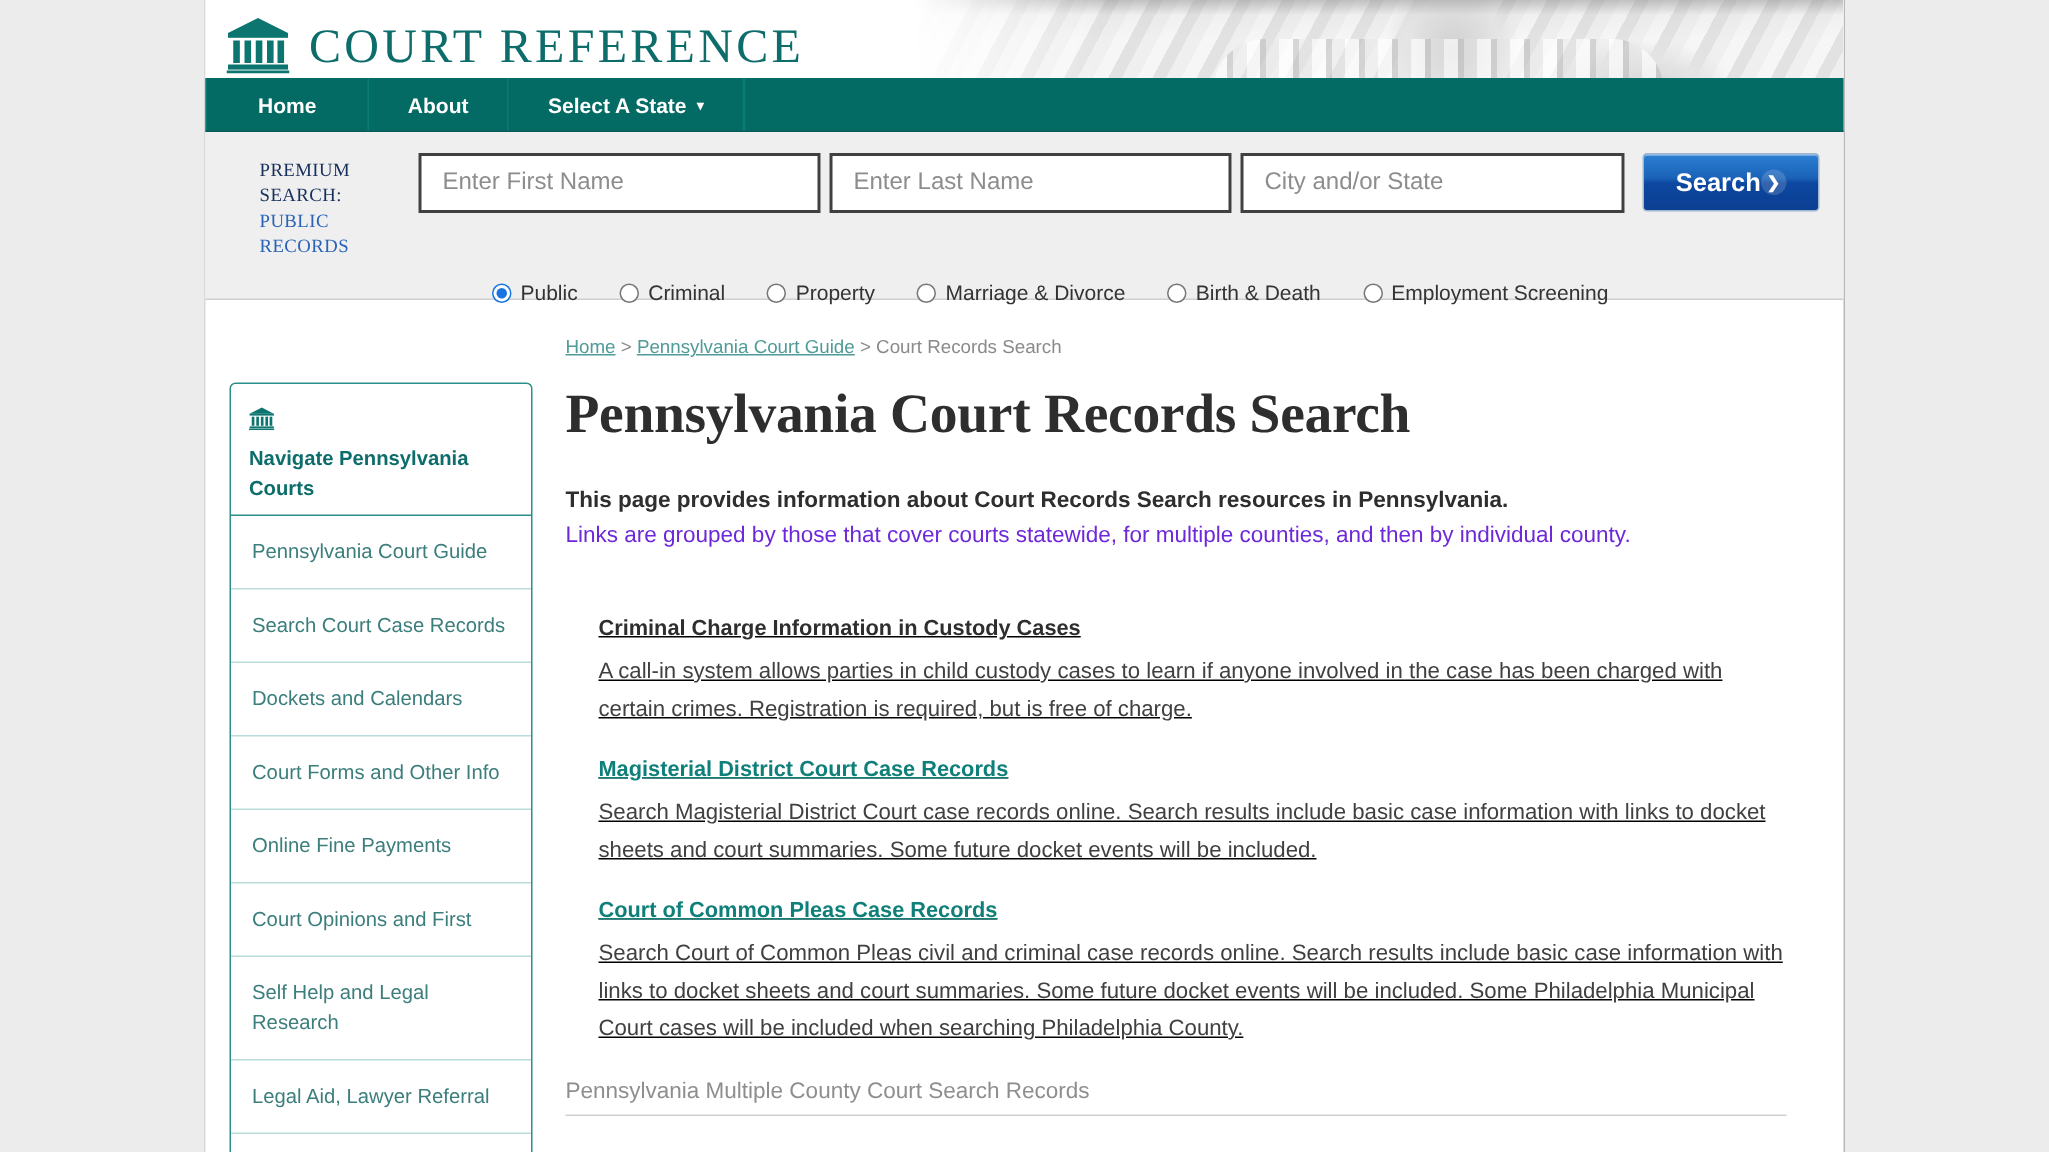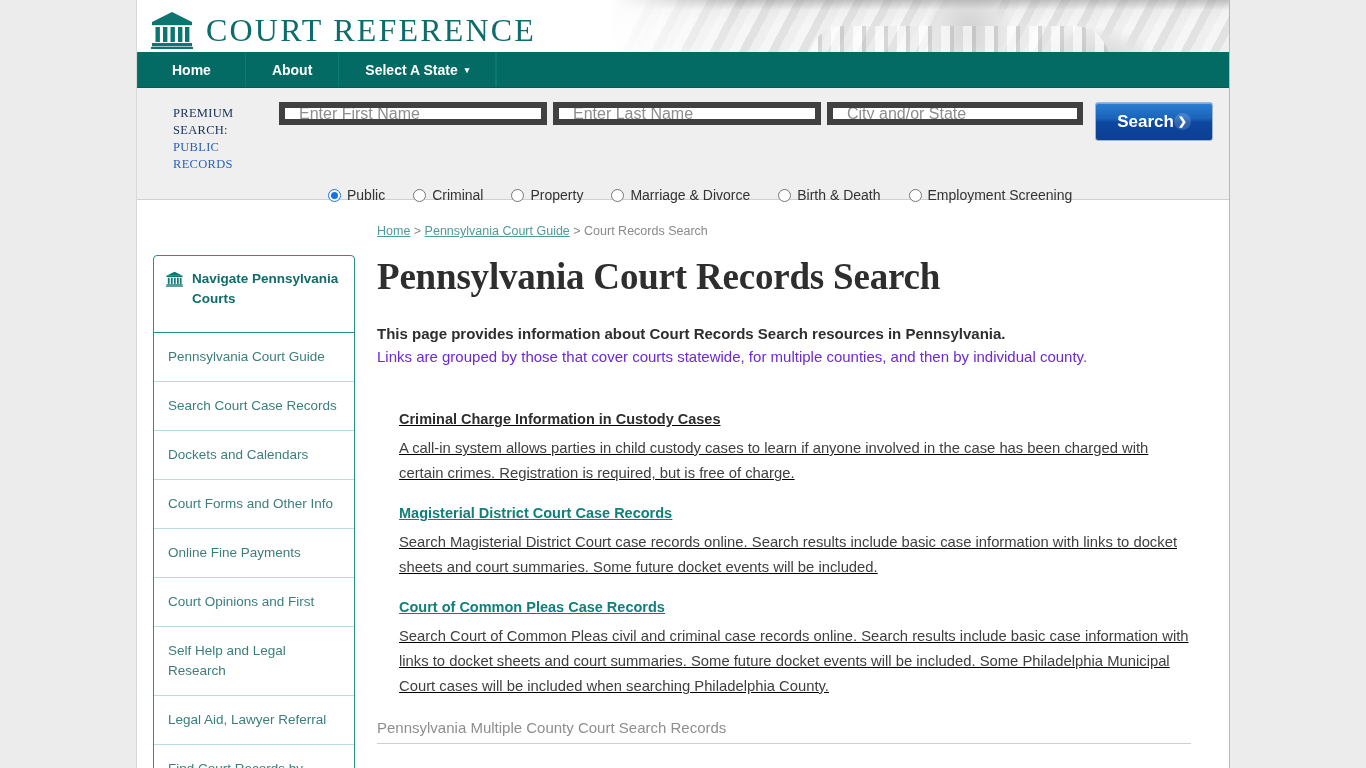--- a/index.html
+++ b/index.html
@@ -117,22 +117,22 @@
     line-height: 17px;
     letter-spacing: .3px;
     padding-top: 3px;
     margin-left: 20px;
   }
   .premium-label .dark { color: #16305c; display: block; }
   .premium-label .bright { color: #2a63b7; display: block; }
   .fields { display: flex; gap: 6px; margin-left: 14px; }
   .field {
     width: 268px;
-    height: 23px;
-    border: 6px solid #404040;
+    height: 40px;
+    border: 2px solid #404040;
     background: #ffffff;
     padding: 0 14px;
     font-size: 16px;
     color: #333;
     font-family: "Liberation Sans", sans-serif;
     outline: none;
   }
   .field::placeholder { color: #8d8d8d; }
   .field.city { width: 256px; }
   .search-btn {
@@ -211,22 +211,23 @@
   .nav-card {
     border: 1px solid #2a8f88;
     border-radius: 4px;
     background: #ffffff;
     overflow: hidden;
   }
   .nav-card-head {
     display: flex;
     align-items: flex-start;
     gap: 9px;
-    padding: 13px 14px 23px 12px;
+    padding: 13px 14px 7px 12px;
     border-bottom: 1px solid #2a8f88;
+    flex-direction: column;
   }
   .nav-card-head .title {
     color: #0d6d6b;
     font-weight: bold;
     font-size: 13.5px;
     line-height: 20px;
   }
   .nav-card-icon { width: 17px; height: 16px; flex: none; margin-top: 2px; }
   .nav-item {
     padding: 14px 14px;

